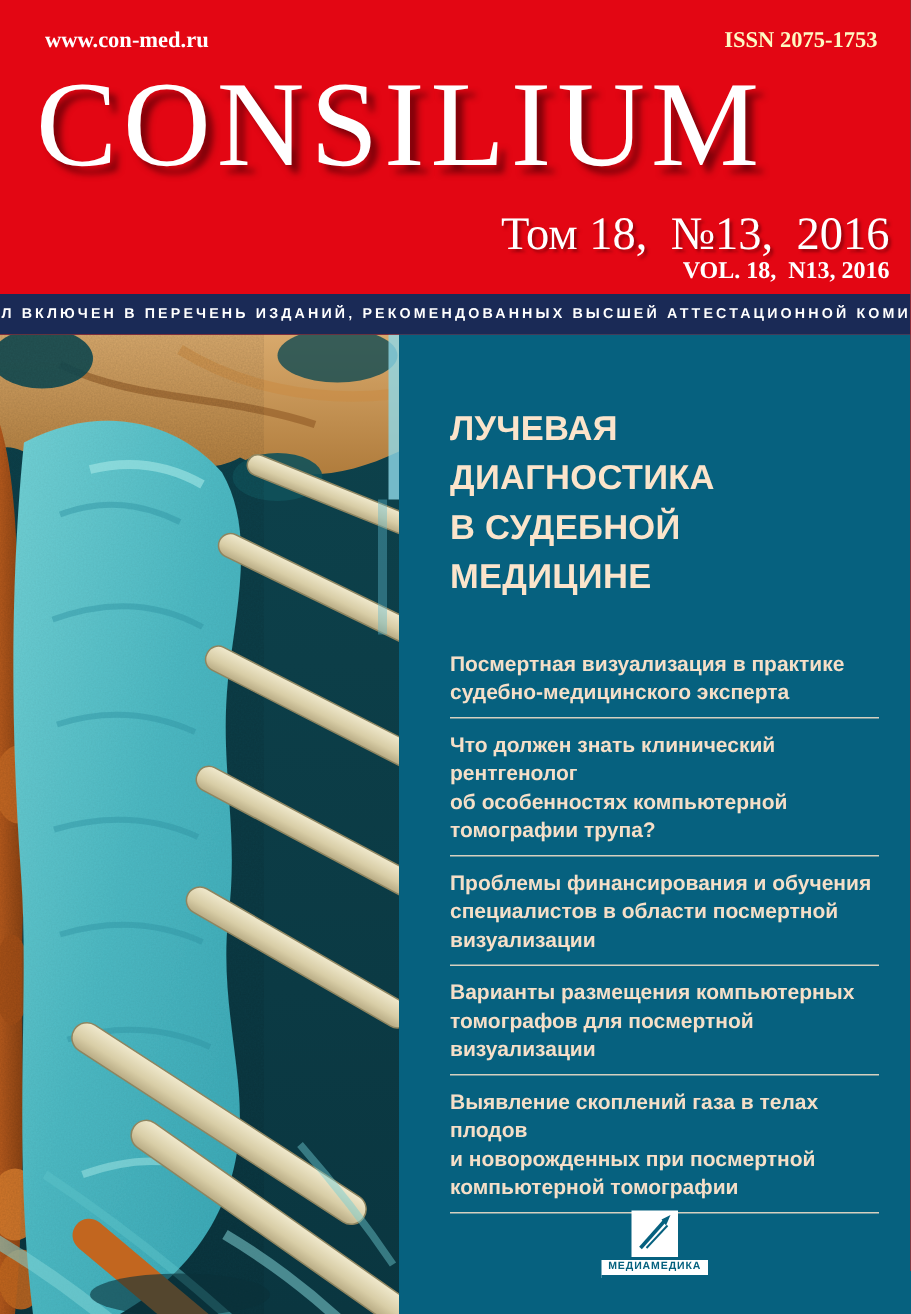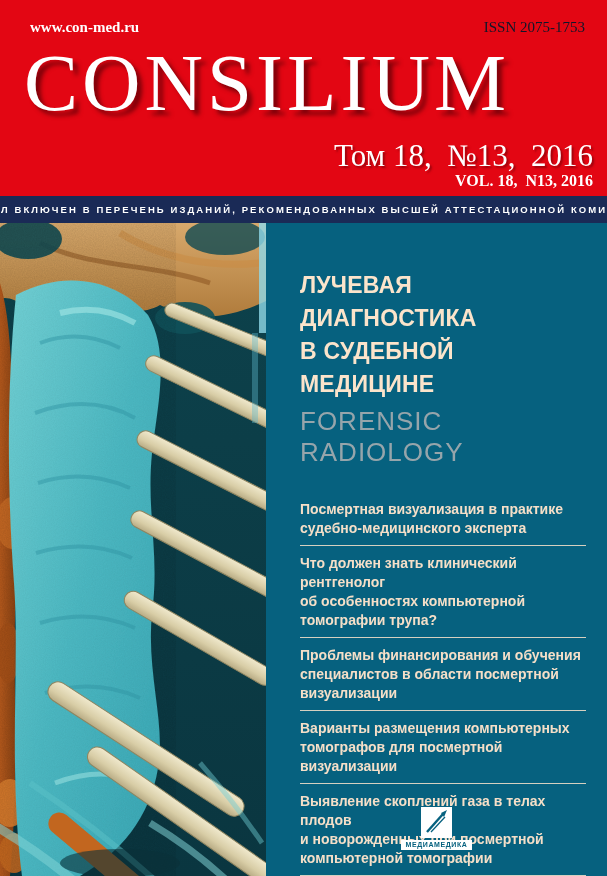--- a/index.html
+++ b/index.html
@@ -8,22 +8,22 @@
     background:#e30613; font-family:"Liberation Sans",sans-serif;
     margin:0 auto;
   }
   
   .masthead{position:absolute;left:0;top:0;width:607px;height:223px;background:#e30613;}
   .site-url{
     position:absolute;left:30px;top:19px;color:#fff;
     font-family:Liberation Serif, serif;font-weight:bold;font-size:15px;
   }
   .issn{
-    position:absolute;right:22px;top:19px;color:#0f172a;
-    font-family:"Liberation Serif",serif;font-weight:normal;font-size:15px;
+    position:absolute;right:22px;top:19px;color:#fef9c3;
+    font-family:"Liberation Serif",serif;font-weight:bold;font-size:15px;
   }
   .title1{
     position:absolute;left:24px;top:38px;width:575px;
     color:#fff;font-family:"Liberation Serif",serif;
     font-size:81px;letter-spacing:4px;line-height:90px;white-space:pre;
     text-shadow:5px 5px 4px rgba(110,0,8,.85);
   }
   .title2{
     position:absolute;left:26px;top:108px;
     color:#fff;font-family:"Liberation Serif",serif;
@@ -173,21 +173,20 @@
       <ellipse cx="120" cy="640" rx="60" ry="14" fill="#0a3138" opacity=".6"></ellipse>
 
       <rect x="259" y="0" width="7" height="110" fill="#8fd8e8" opacity=".8"></rect>
       <rect x="252" y="110" width="6" height="90" fill="#5fb8cc" opacity=".4"></rect>
     </svg>
   </div>
 
   <div class="panel">
     <div class="theme-ru">ЛУЧЕВАЯ ДИАГНОСТИКА
 В СУДЕБНОЙ МЕДИЦИНЕ</div>
-    <div class="theme-en">FORENSIC RADIOLOGY</div>
 
     <ul class="toc">
       <li>Посмертная визуализация в практике
 судебно-медицинского эксперта</li>
       <li>Что должен знать клинический рентгенолог
 об особенностях компьютерной
 томографии трупа?</li>
       <li>Проблемы финансирования и обучения
 специалистов в области посмертной
 визуализации</li>

